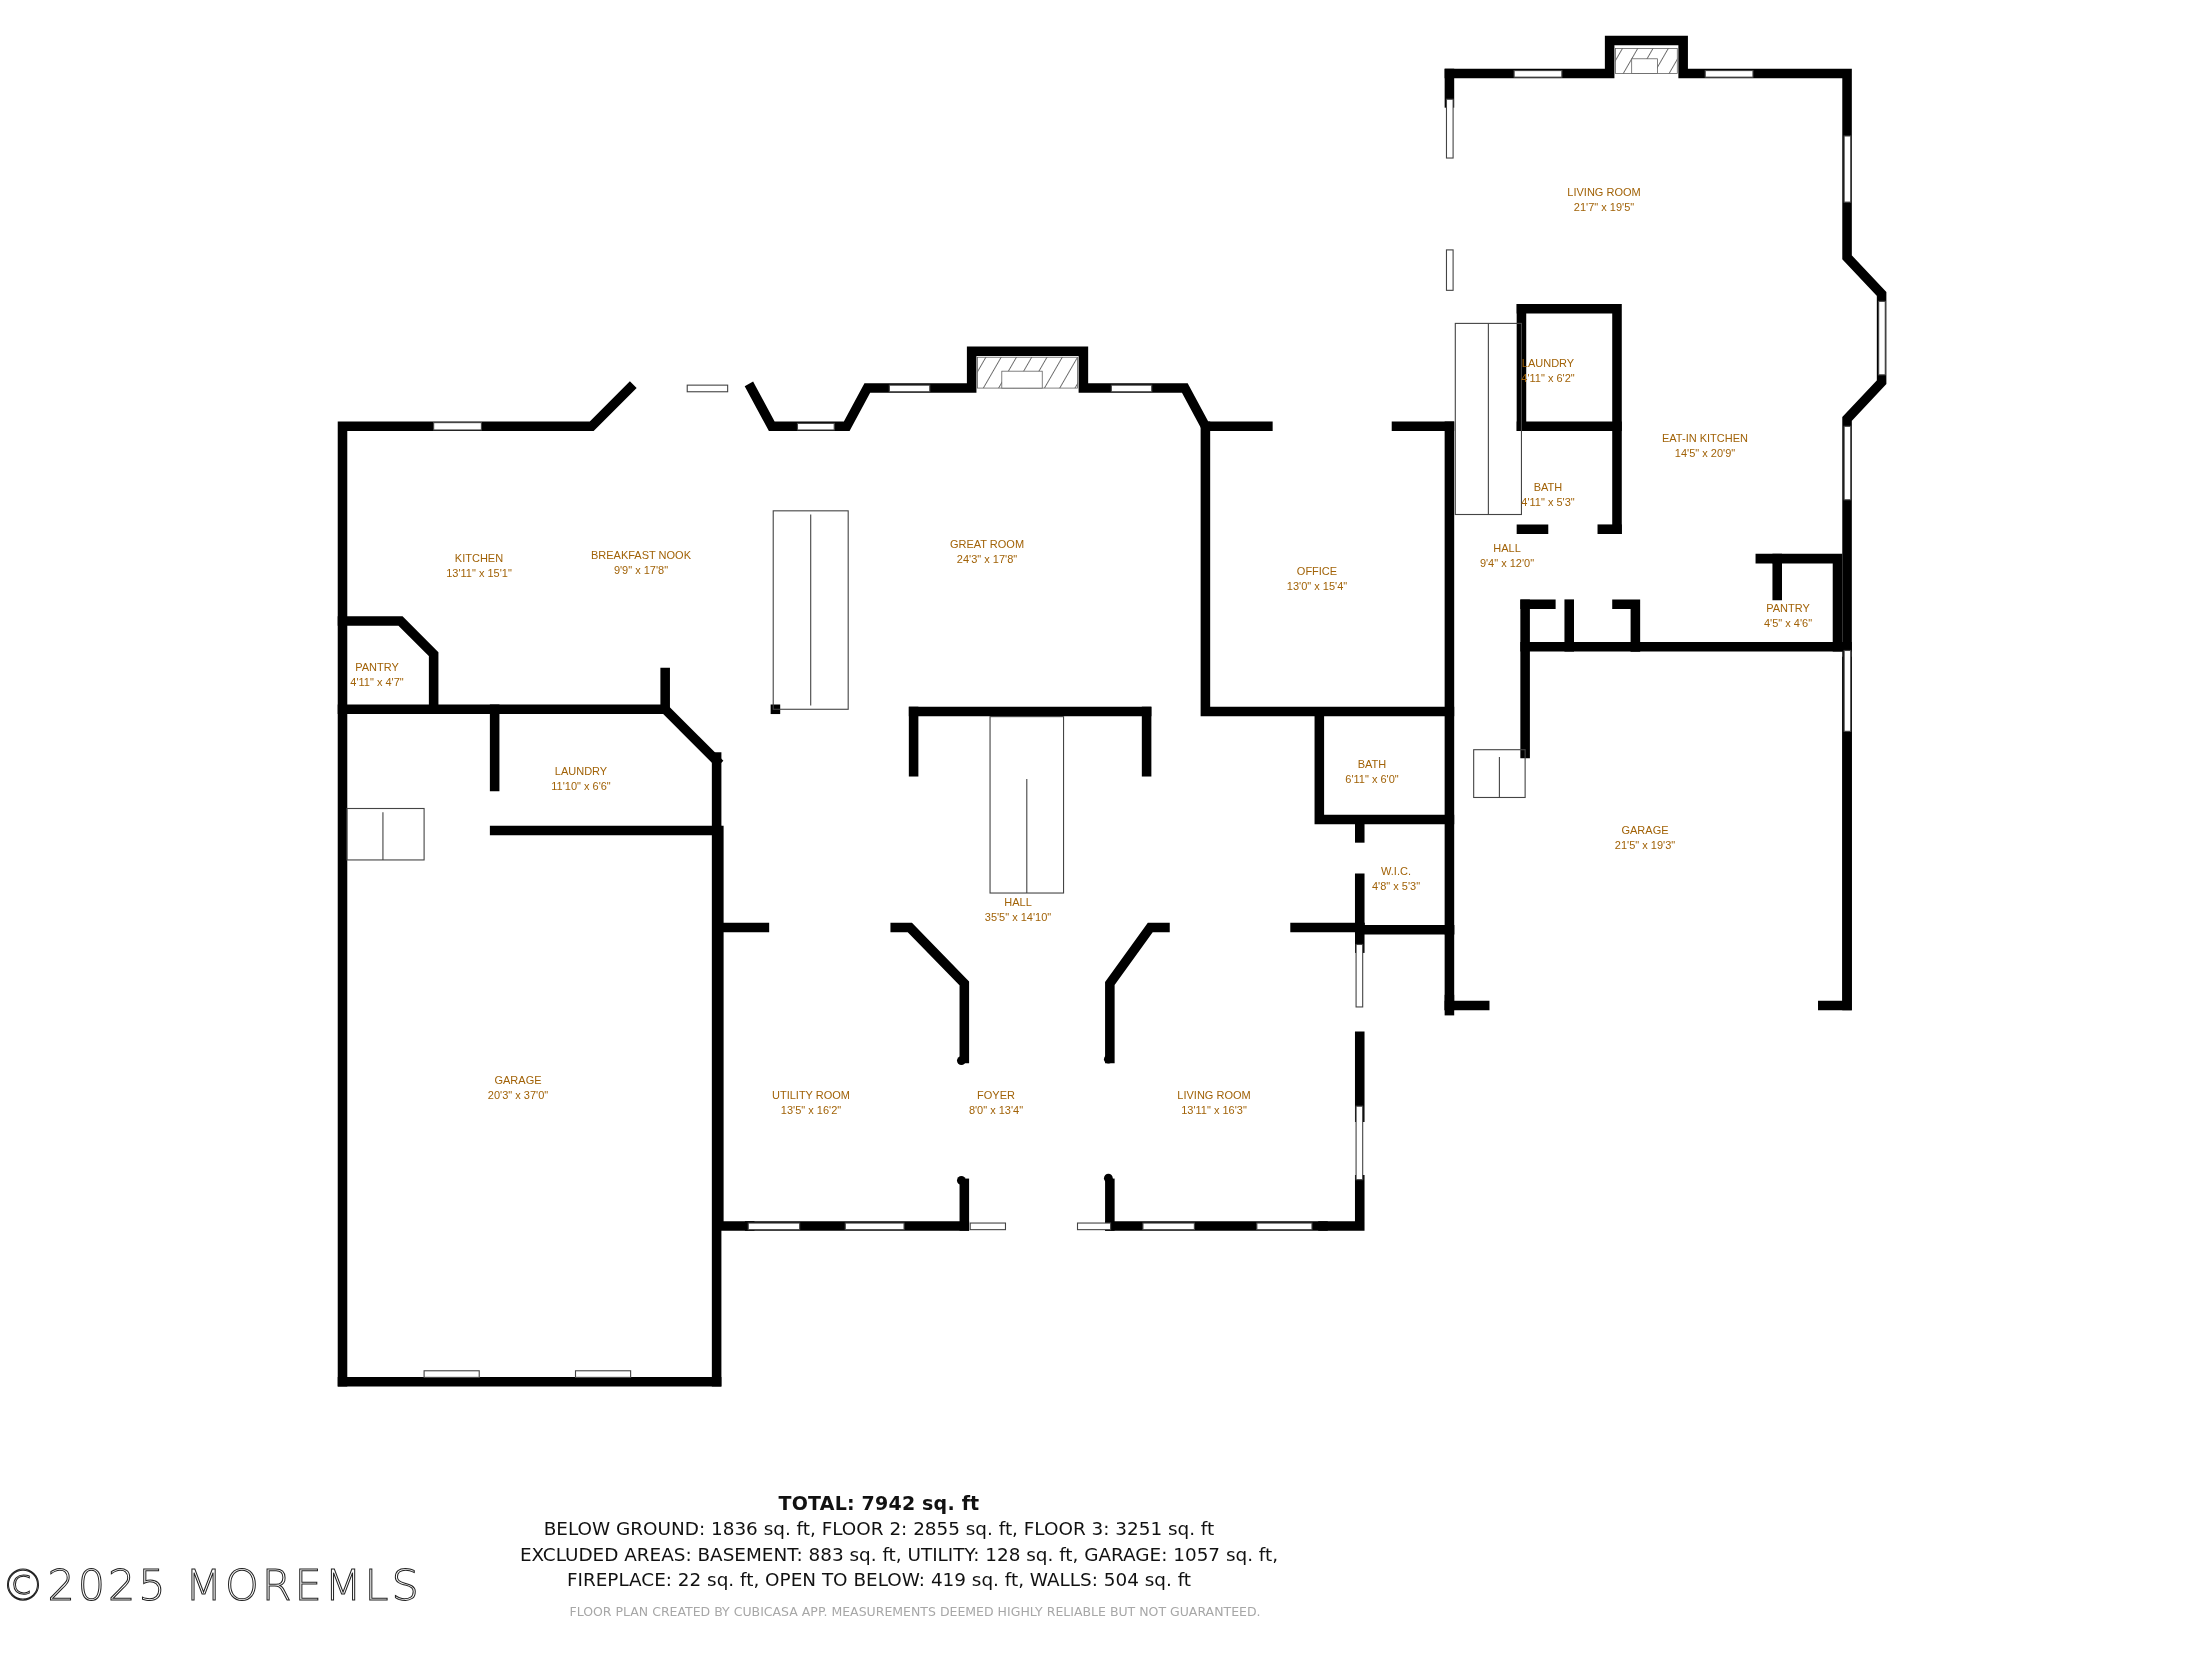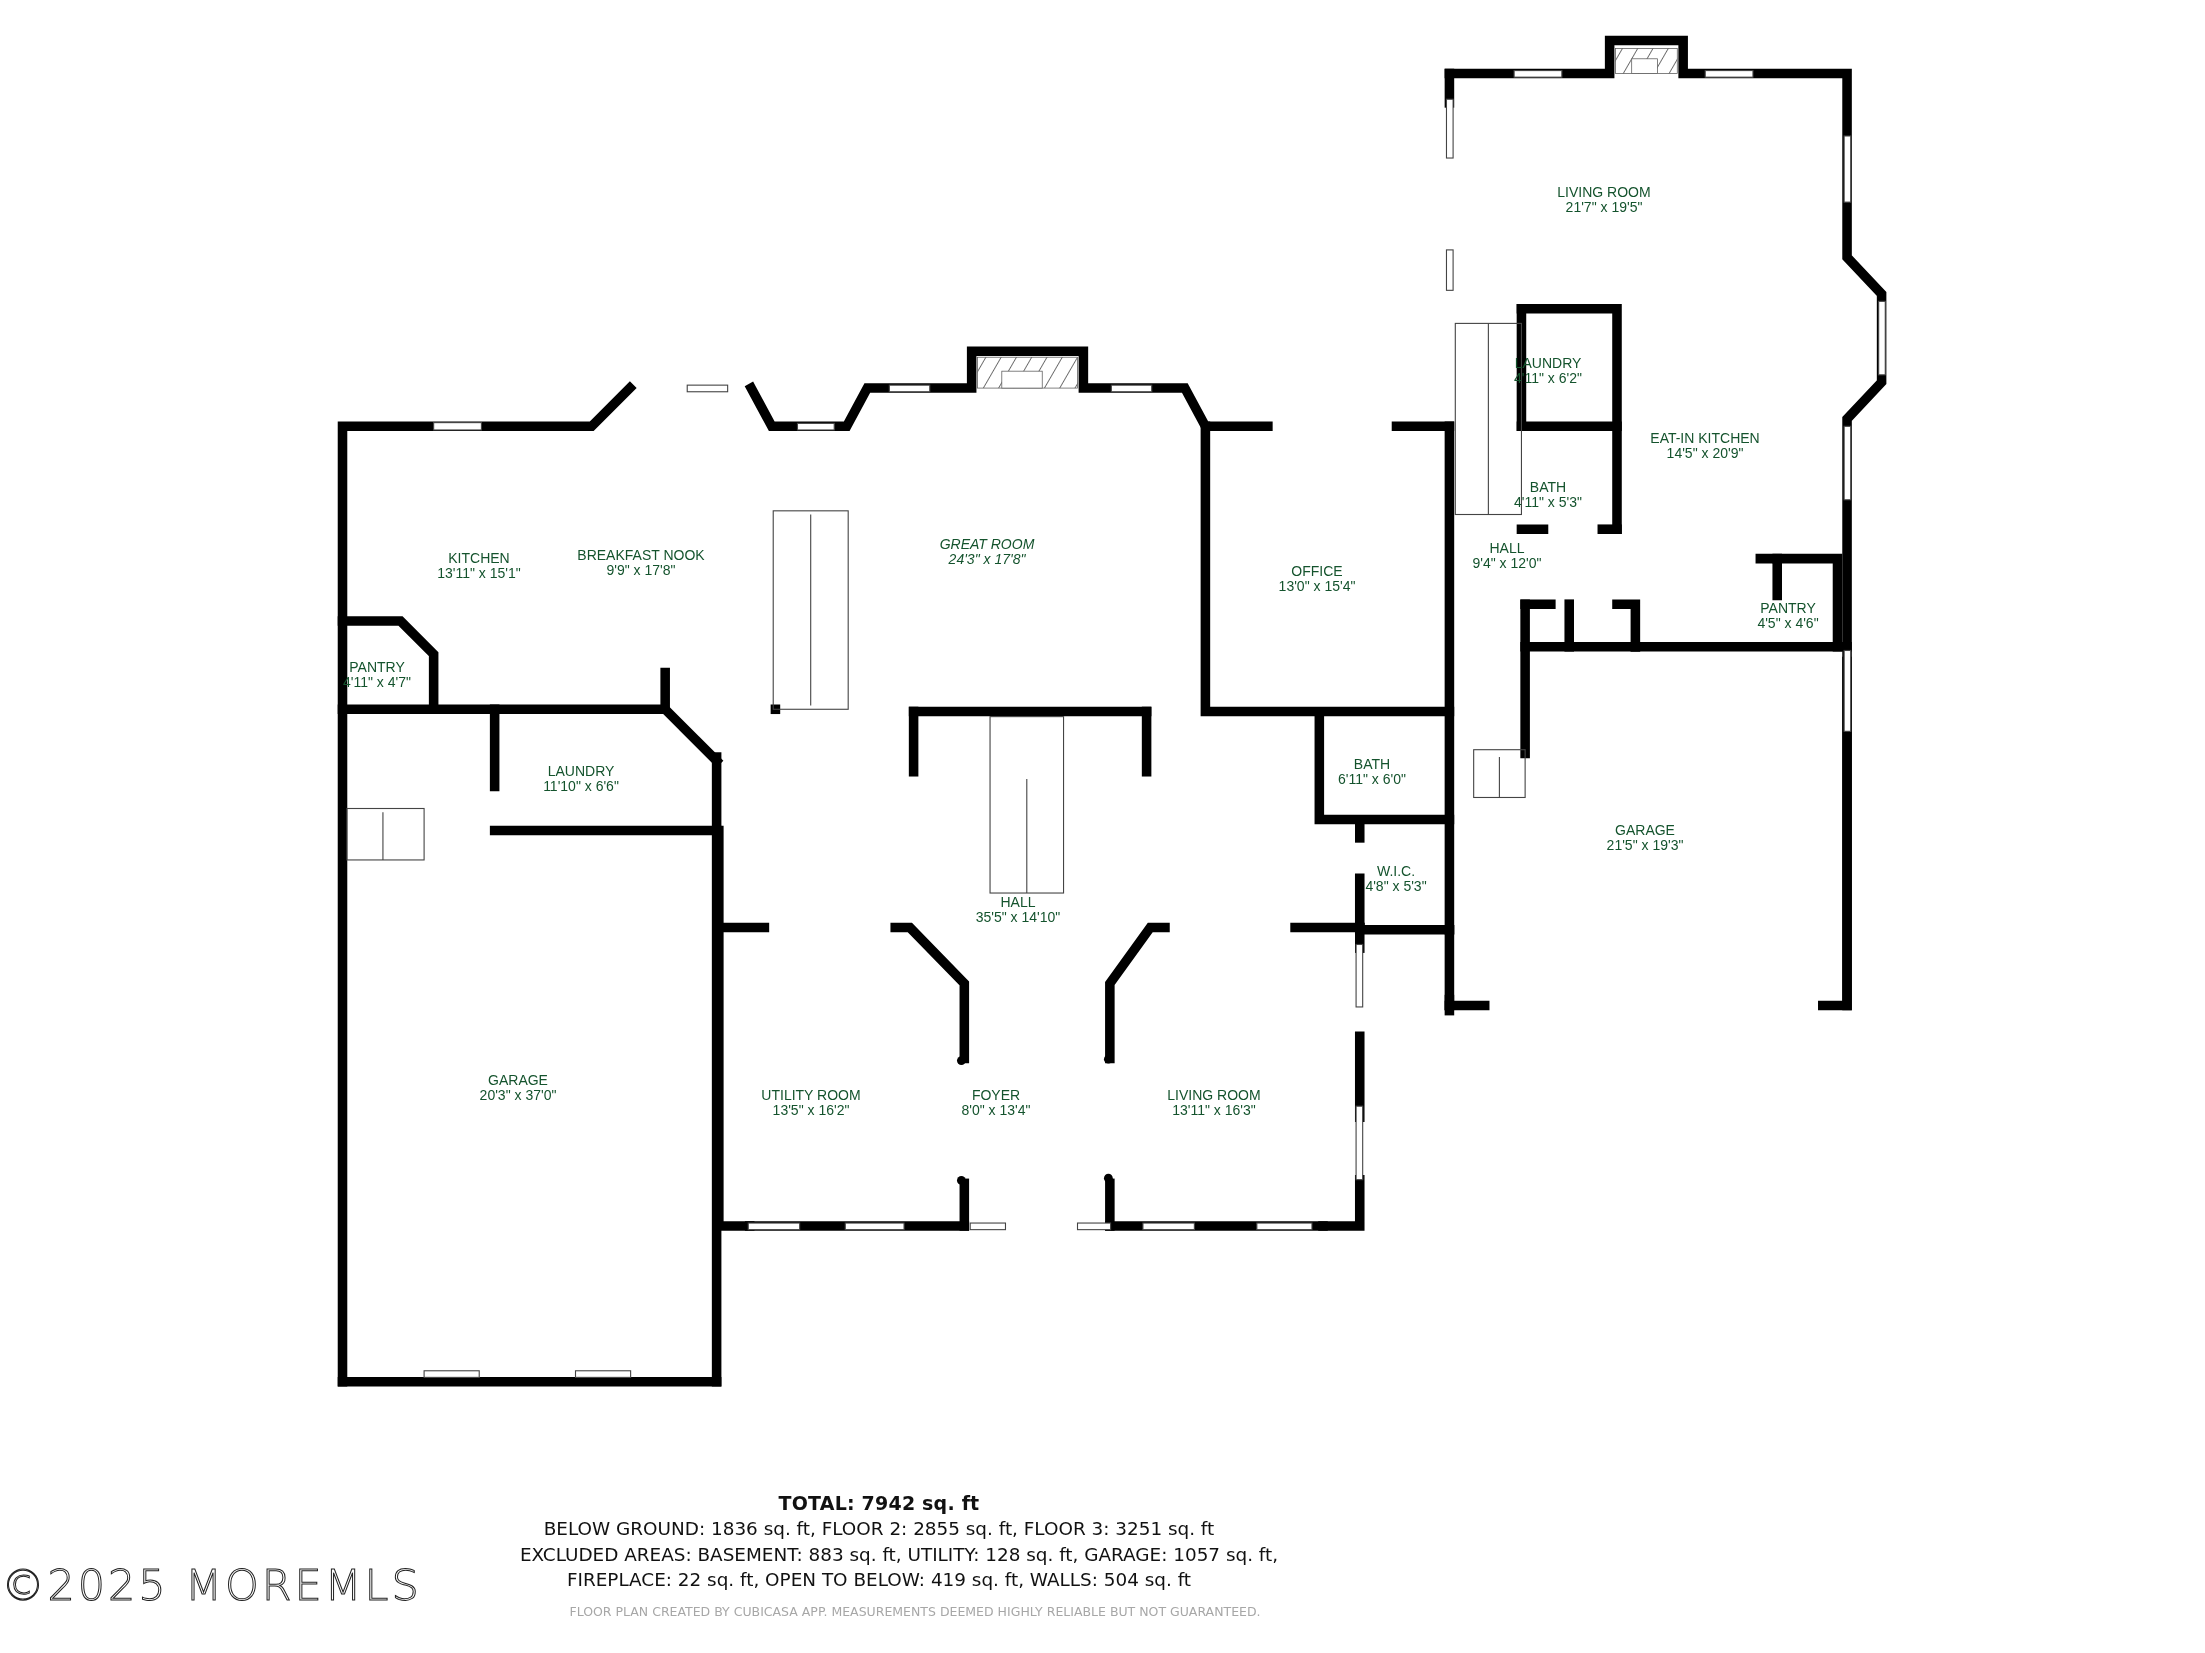--- a/index.html
+++ b/index.html
@@ -1,18 +1,18 @@
 <!DOCTYPE html>
 <html style="font-size:11.8px"><head>
 <meta charset="utf-8">
 <style>
   html, body { margin: 0; padding: 0; background: #ffffff; }
   body { width: 2205px; height: 1654px; position: relative; overflow: hidden; font-family: "Liberation Sans", sans-serif; color: #111; }
   #plan { position: absolute; left: 0; top: 0; width: 2205px; height: 1470px; }
-  .room-label { position: absolute; transform: translate(-50%, 0); text-align: center; font-size: 14px; line-height: 15.4px; color: #14532d; white-space: nowrap; }
+  .room-label { position: absolute; transform: translate(-50%, 0); text-align: center; font-size: 11px; line-height: 15.4px; color: #a16207; white-space: nowrap; }
   .room-label .dim { display: block; }
   .summary { position: absolute; left: 0; width: 1758px; text-align: center; font-family: "DejaVu Sans", sans-serif; }
   .total { top: 1492px; font-size: 19px; font-weight: bold; letter-spacing: 0.2px; }
   .line1 { top: 1518px; font-size: 18.4px; }
   .line2 { top: 1544px; font-size: 18.4px; margin-left: 20px; }
   .line3 { top: 1569px; font-size: 18.4px; }
   .disclaimer { top: 1604px; font-size: 12.5px; color: #a7a7a7; padding-left: 36px; }
   .copyright { position: absolute; left: 1.5px; top: 1560px; font-size: 43px; font-family: "DejaVu Sans", sans-serif; font-weight: 200; color: transparent; -webkit-text-stroke: 1px #222; letter-spacing: 2.9px; }
 </style>
 </head>
@@ -151,21 +151,21 @@
     <span class="dim">9'9" x 17'8"</span>
   </div>
   <div class="room-label" style="left:377px; top:660px;">
     <span>PANTRY</span>
     <span class="dim">4'11" x 4'7"</span>
   </div>
   <div class="room-label" style="left:581px; top:764px;">
     <span>LAUNDRY</span>
     <span class="dim">11'10" x 6'6"</span>
   </div>
-  <div class="room-label" style="left:987px; top:537px;font-style:italic;">
+  <div class="room-label" style="left:987px; top:537px;">
     <span>GREAT ROOM</span>
     <span class="dim">24'3" x 17'8"</span>
   </div>
   <div class="room-label" style="left:1317px; top:564px;">
     <span>OFFICE</span>
     <span class="dim">13'0" x 15'4"</span>
   </div>
   <div class="room-label" style="left:1018px; top:895px;">
     <span>HALL</span>
     <span class="dim">35'5" x 14'10"</span>

